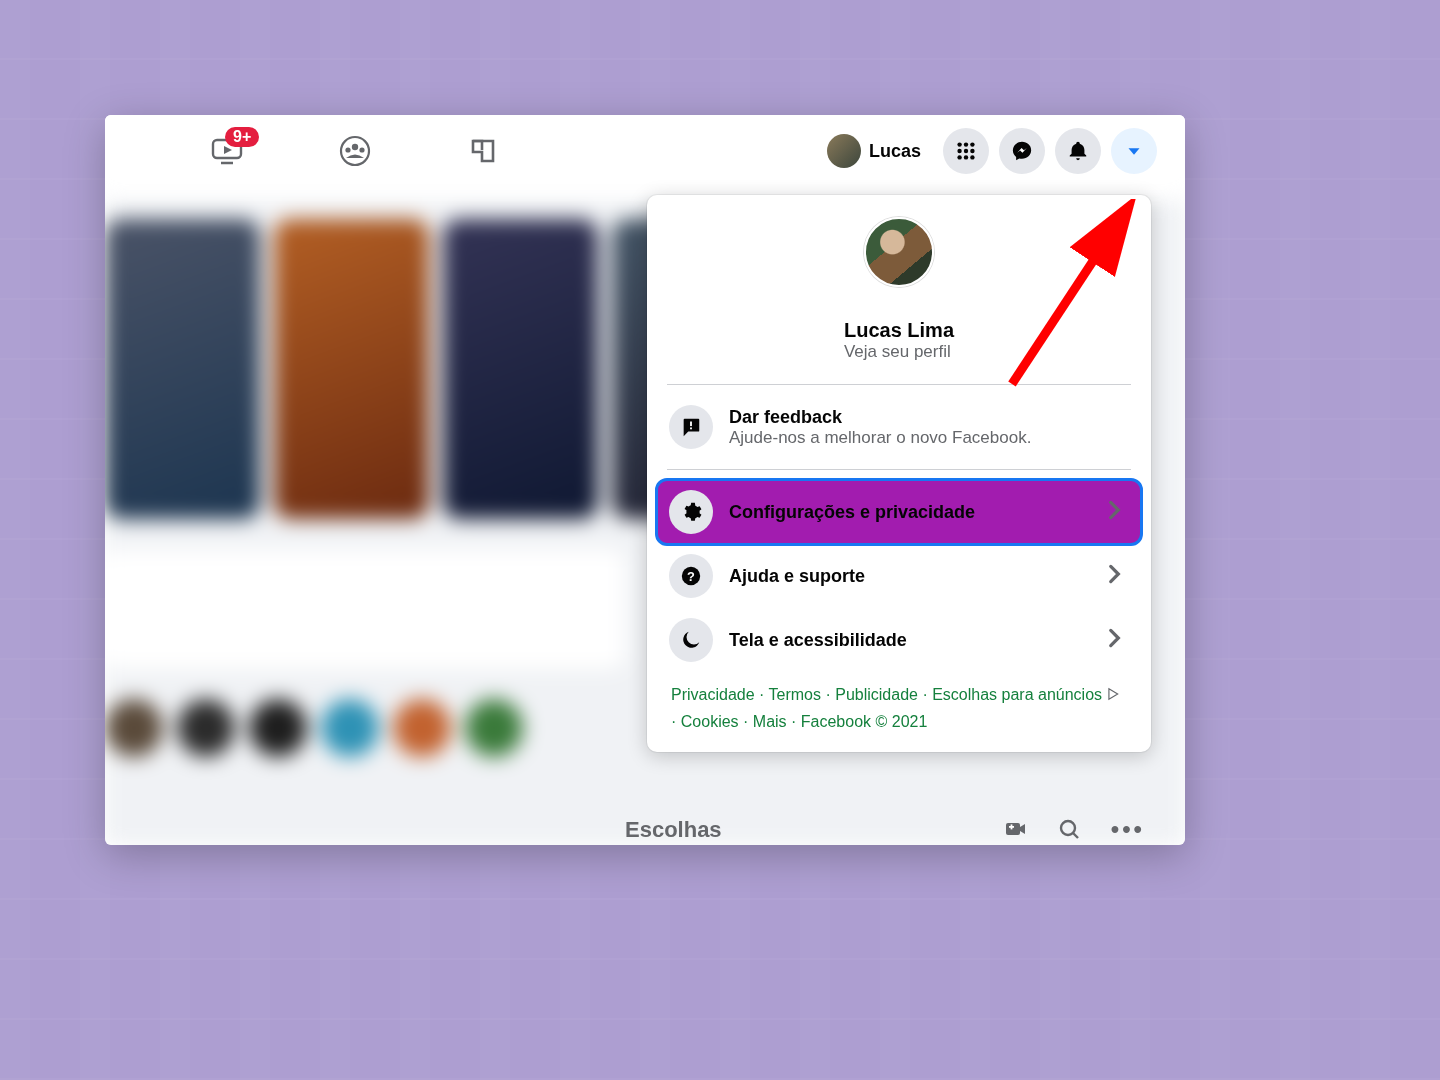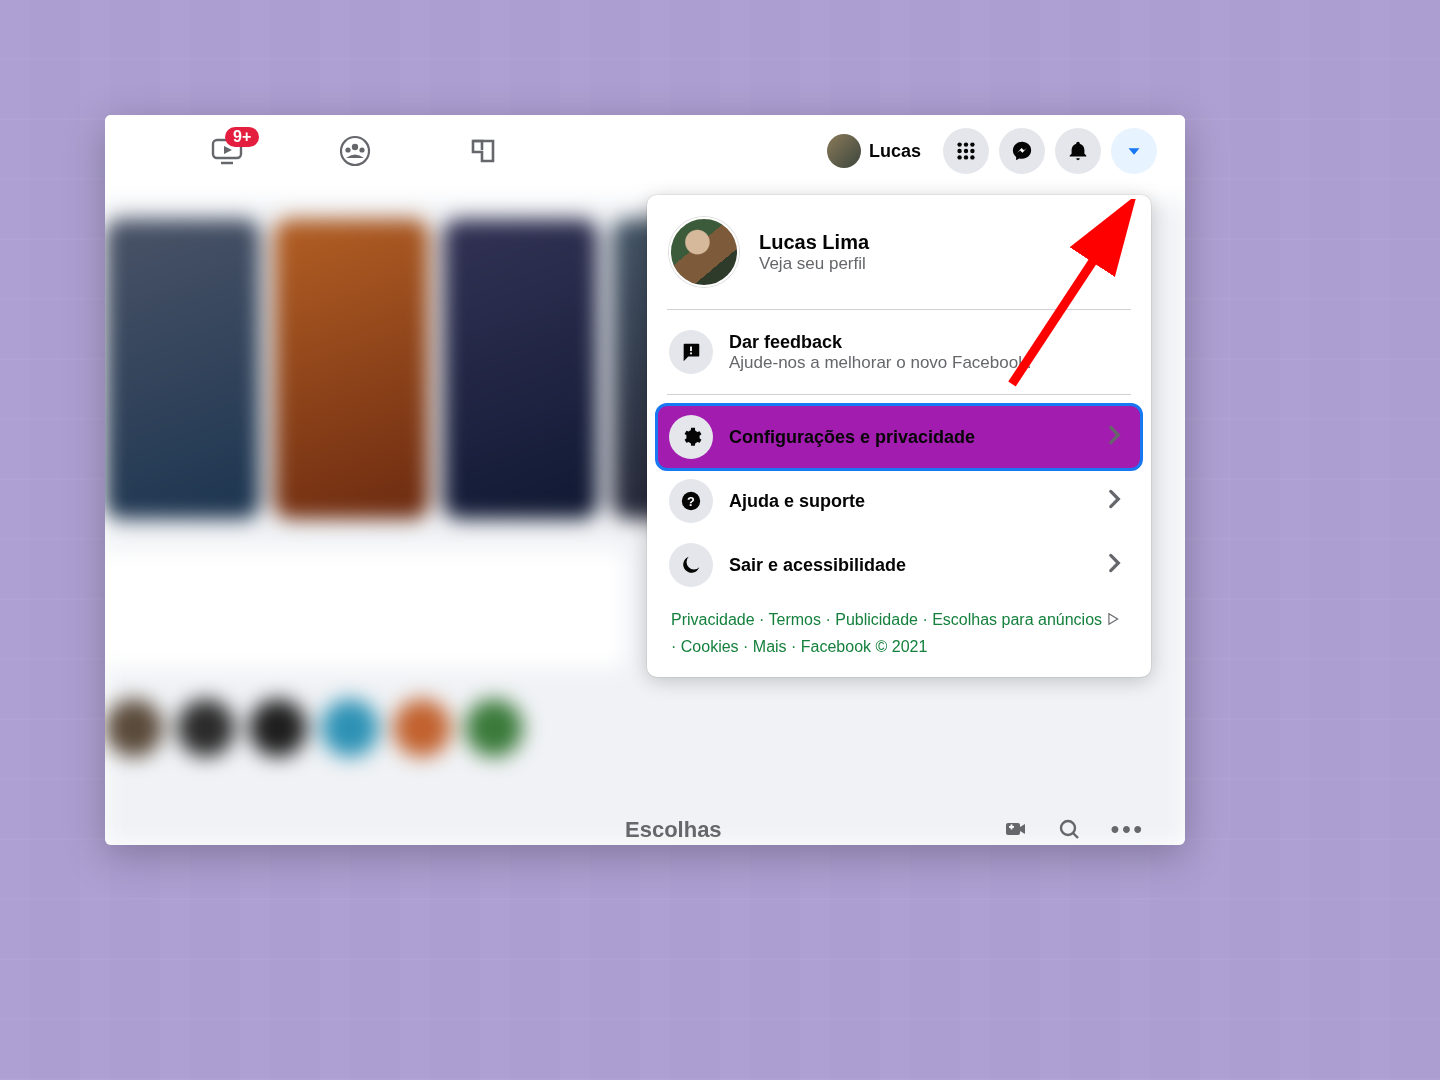--- a/index.html
+++ b/index.html
@@ -89,22 +89,23 @@
   
   .dropdown{
     position:absolute; top:80px; right:34px;
     width:504px;
     background:#fff;
     border-radius:10px;
     box-shadow: 0 4px 20px rgba(0,0,0,.2), 0 0 0 1px rgba(0,0,0,.05);
     padding:10px 10px 14px 10px;
   }
   .dd-profile{
-    display:flex; align-items:center; gap:20px; padding:12px 12px;
+    display:flex; align-items:center; gap:32px; padding:12px 12px;
     border-radius:10px;
+    flex-direction:column;
   }
   .dd-profile .big-avatar{
     width:70px;height:70px;border-radius:50%;
     background:
       radial-gradient(circle at 40% 35%, #d6b89a 0 20%, transparent 22%),
       linear-gradient(140deg,#3b5b3a 0 40%, #7d5b3a 40% 70%, #2e3a2a 70% 100%);
     border:2px solid #fff; box-shadow:0 0 0 1px #ddd;
   }
   .dd-profile .name{font-size:20px;font-weight:700;color:#050505;}
   .dd-profile .sub{font-size:17px;color:#65676b;}
@@ -295,21 +296,21 @@
           </svg></div>
     </div>
 
     <div class="dd-item">
       <div class="ico">
         <svg viewBox="0 0 24 24">
             <path fill="#050505" d="M21 14.5A9 9 0 1 1 9.5 3a7 7 0 0 0 11.5 11.5z"></path>
           </svg>
       </div>
       <div class="txt">
-          <div class="title">Sair e acessibilidade</div>
+          <div class="title">Tela e acessibilidade</div>
         </div>
       <div class="chev"><svg viewBox="0 0 24 24">
             <path fill="none" stroke="#65676b" stroke-width="3" stroke-linecap="round" d="M9 5l7 7-7 7"></path>
           </svg></div>
     </div>
 
 
     <div class="dd-footer">
       <span>Privacidade · Termos · Publicidade · Escolhas para anúncios </span>
       <span class="adicon"><svg width="14" height="14" viewBox="0 0 24 24">

